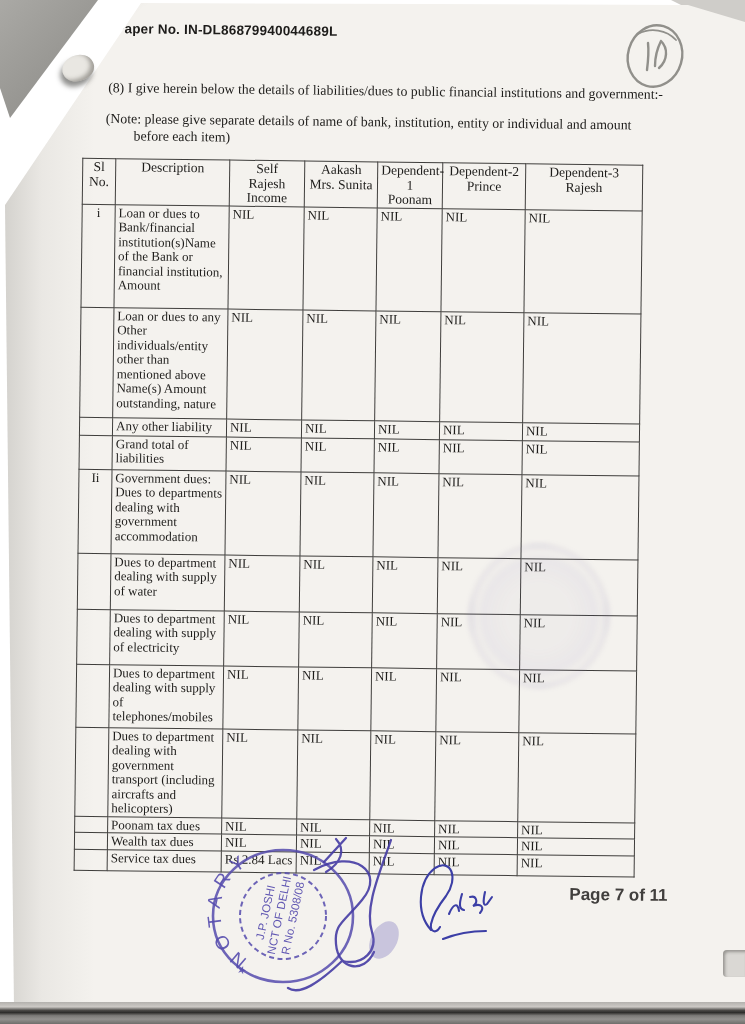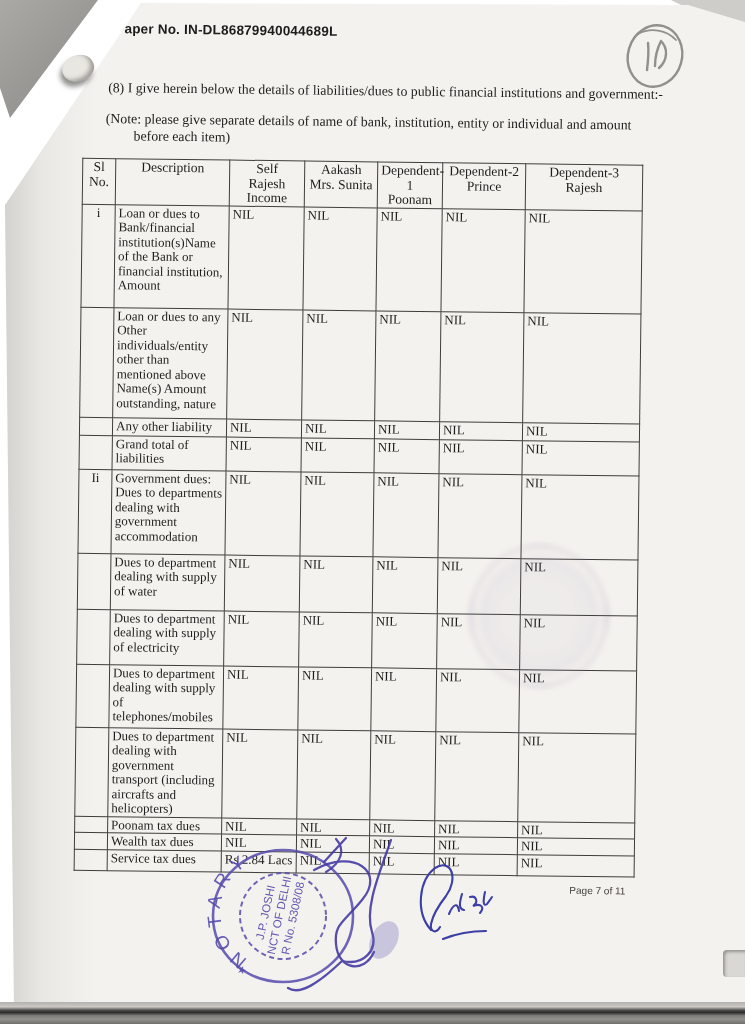--- a/index.html
+++ b/index.html
@@ -41,21 +41,21 @@
     border-collapse:collapse; table-layout:fixed; font-size:13px; color:#1e1d1b;
   }
   table.liab th, table.liab td{border:1px solid #3f3e3c; vertical-align:top; padding:1px 3px 0 3px; line-height:14.5px; overflow:visible;}
   table.liab th{font-weight:normal; font-size:13.5px; text-align:center;}
   table.liab th.c{text-align:center;}
   td.sl{text-align:center;}
   td.desc{padding-left:7px; overflow-wrap:break-word;}
   td.val{white-space:nowrap;}
   .pagenum{
     position:absolute; left:580px; top:878px;
-    font-family:"Liberation Sans", sans-serif; font-weight:400; font-size:10px; color:#413f3d;
+    font-family:"Liberation Sans", sans-serif; font-weight:700; font-size:17px; color:#413f3d;
   }
   .bleed{
     position:absolute; left:468px; top:543px; width:128px; height:132px; z-index:2;
     border:7px solid rgba(108,98,162,.07); border-radius:50%;
     background:radial-gradient(circle, rgba(108,98,162,.04) 35%, rgba(108,98,162,.07) 62%, rgba(108,98,162,0) 72%);
     filter:blur(2px);
   }
   .stamp-svg{position:absolute; left:192px; top:830px; z-index:4;}
   .sign-svg{position:absolute; left:413px; top:852px; z-index:4;}
   .pencil-svg{position:absolute; left:620px; top:18px; z-index:4;}

